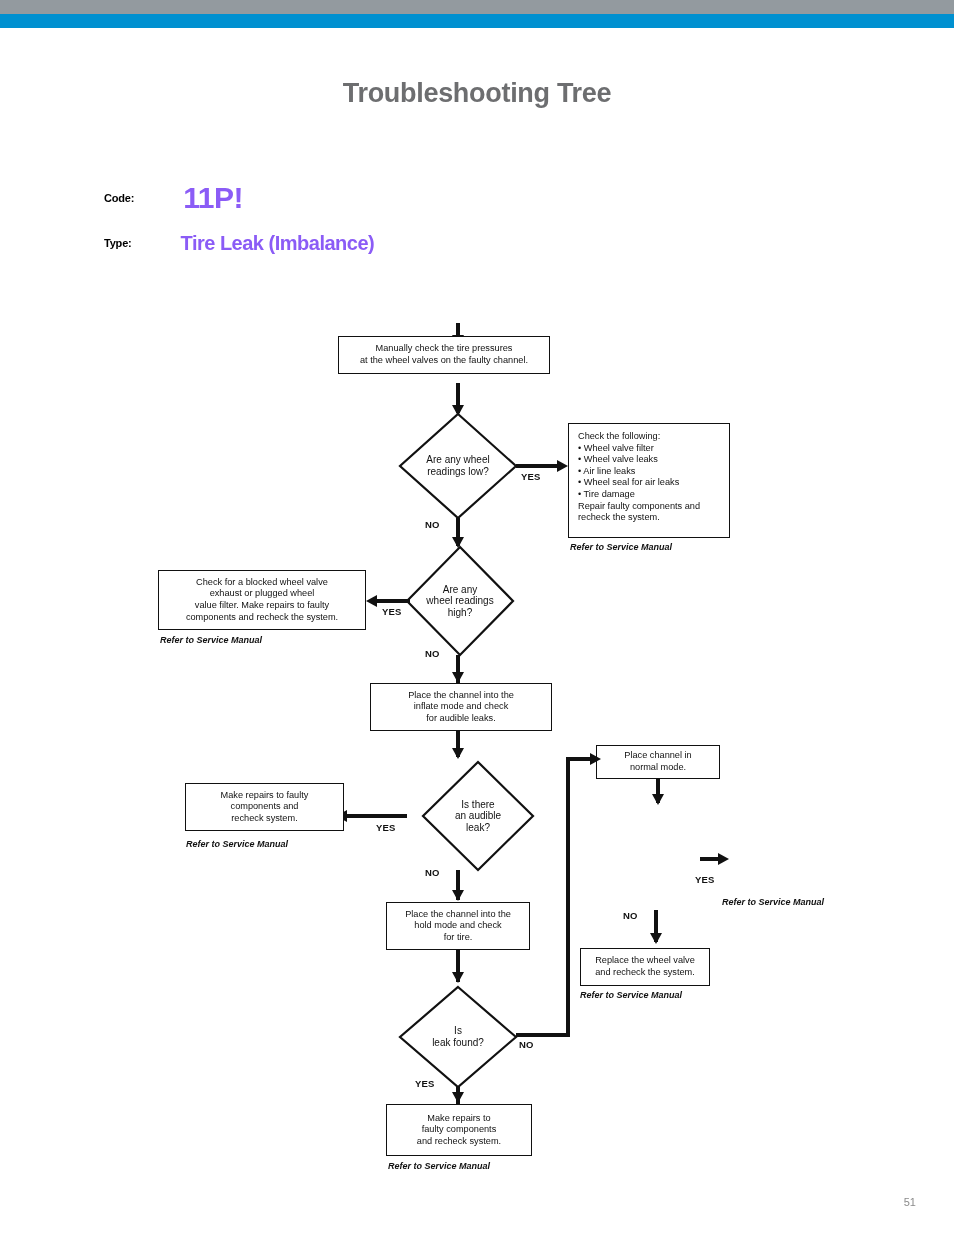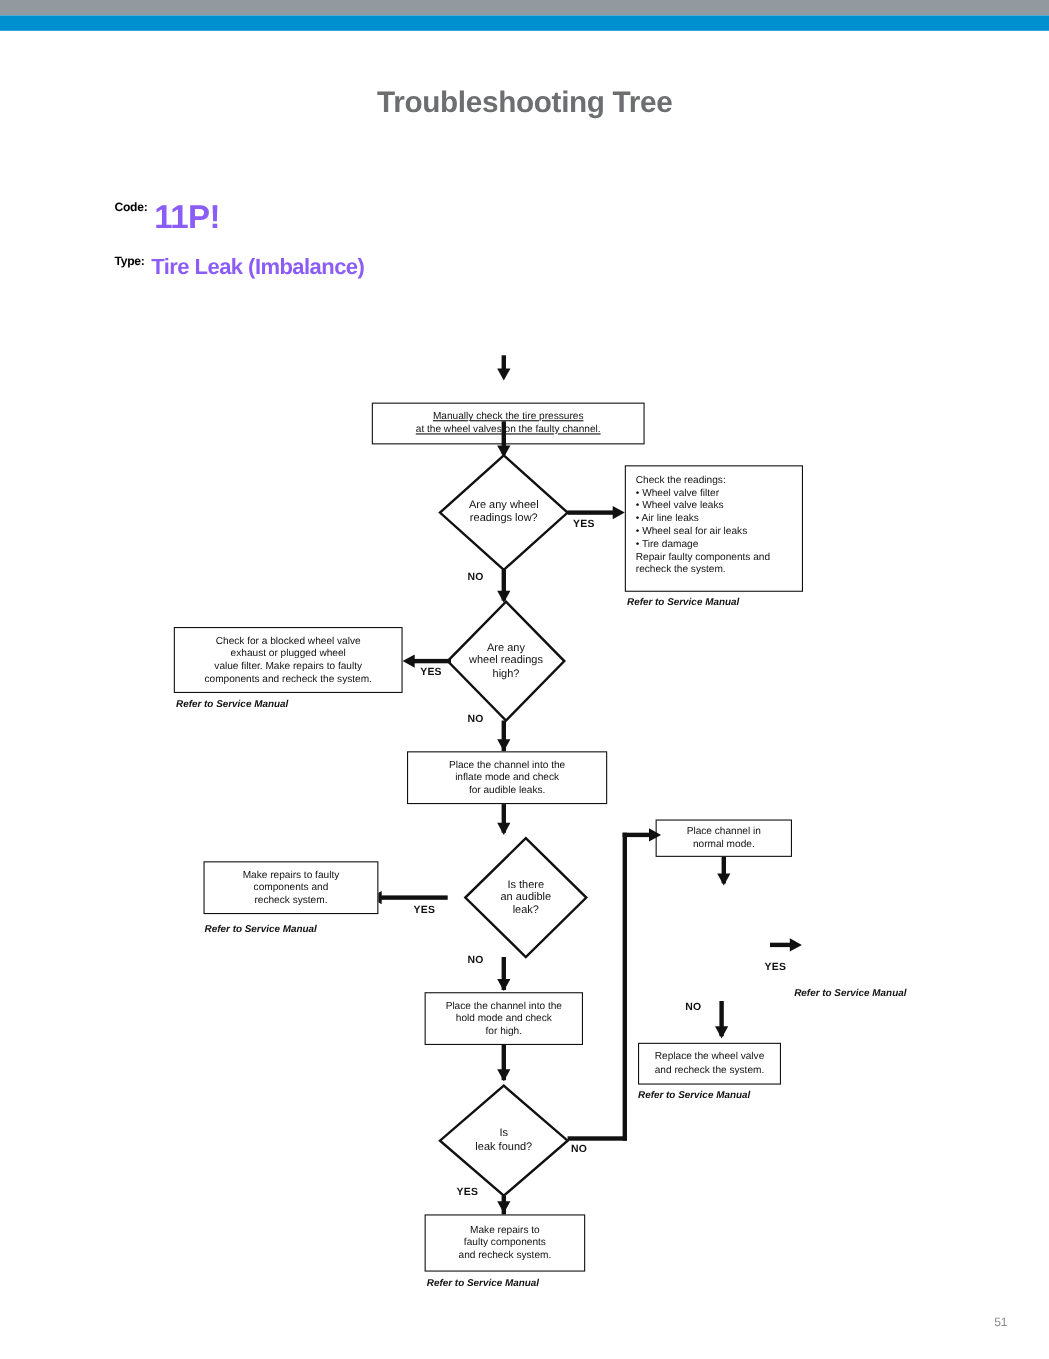--- a/index.html
+++ b/index.html
@@ -32,21 +32,22 @@
     width: 954px;
     text-align: center;
     font-size: 27px;
     font-weight: bold;
     color: #6d6e70;
     letter-spacing: -0.3px;
   }
   .meta-row {
     position: absolute;
     display: flex;
-    align-items: flex-start;
+    align-items: center;
+    gap: 43px;
   }
   .meta-label {
     font-size: 11px;
     font-weight: bold;
     color: #000;
     letter-spacing: -0.2px;
   }
   .meta-value {
     font-weight: bold;
     color: #8b5cf6;
@@ -170,21 +171,21 @@
 <div class="meta-row" id="type-row">
   <span class="meta-label">Type:</span>
   <span class="meta-value">Tire Leak (Imbalance)</span>
 </div>
 
 <div id="flow">
 
   <div class="conn" style="left:456px; top:323px; width:4px; height:14px;"></div>
   <div class="arrow down" style="left:452px; top:335px;"></div>
 
-  <div class="node" style="left:338px; top:366px; width:248px; height:38px;text-decoration:underline;">
+  <div class="node" style="left:338px; top:336px; width:212px; height:38px;">
     <div class="lines">
       <div>Manually check the tire pressures</div>
       <div>at the wheel valves on the faulty channel.</div>
     </div>
   </div>
   <div class="conn" style="left:456px; top:383px; width:4px; height:30px;"></div>
   <div class="arrow down" style="left:452px; top:405px;"></div>
 
   <div class="diamond" style="left:398px; top:412px; width:120px; height:108px;">
     <svg class="shape" viewBox="0 0 120 108" preserveAspectRatio="none">
@@ -199,21 +200,21 @@
   <div class="conn" style="left:516px; top:464px; width:45px; height:4px;"></div>
   <div class="arrow right" style="left:557px; top:460px;"></div>
   <div class="yn" style="left:521px; top:471px;">YES</div>
 
   <div class="conn" style="left:456px; top:518px; width:4px; height:28px;"></div>
   <div class="arrow down" style="left:452px; top:537px;"></div>
   <div class="yn" style="left:425px; top:519px;">NO</div>
 
   <div class="node left-align" style="left:568px; top:423px; width:162px; height:115px;">
     <div class="lines">
-      <div>Check the readings:</div>
+      <div>Check the following:</div>
       <div>• Wheel valve filter</div>
       <div>• Wheel valve leaks</div>
       <div>• Air line leaks</div>
       <div>• Wheel seal for air leaks</div>
       <div>• Tire damage</div>
       <div>Repair faulty components and</div>
       <div>recheck the system.</div>
     </div>
   </div>
   <div class="refnote" style="left:570px; top:542px;">Refer to Service Manual</div>
@@ -310,21 +311,21 @@
       <div>Replace the wheel valve</div>
       <div>and recheck the system.</div>
     </div>
   </div>
   <div class="refnote" style="left:580px; top:990px;">Refer to Service Manual</div>
 
   <div class="node" style="left:386px; top:902px; width:144px; height:48px;">
     <div class="lines">
       <div>Place the channel into the</div>
       <div>hold mode and check</div>
-      <div>for high.</div>
+      <div>for tire.</div>
     </div>
   </div>
   <div class="conn" style="left:456px; top:950px; width:4px; height:32px;"></div>
   <div class="arrow down" style="left:452px; top:972px;"></div>
 
   <div class="diamond" style="left:398px; top:985px; width:120px; height:104px;">
     <svg class="shape" viewBox="0 0 120 104" preserveAspectRatio="none">
       <polygon points="60,2 118,52 60,102 2,52" fill="#fff" stroke="#111" stroke-width="2.2"></polygon>
     </svg>
     <div class="dlabel">

